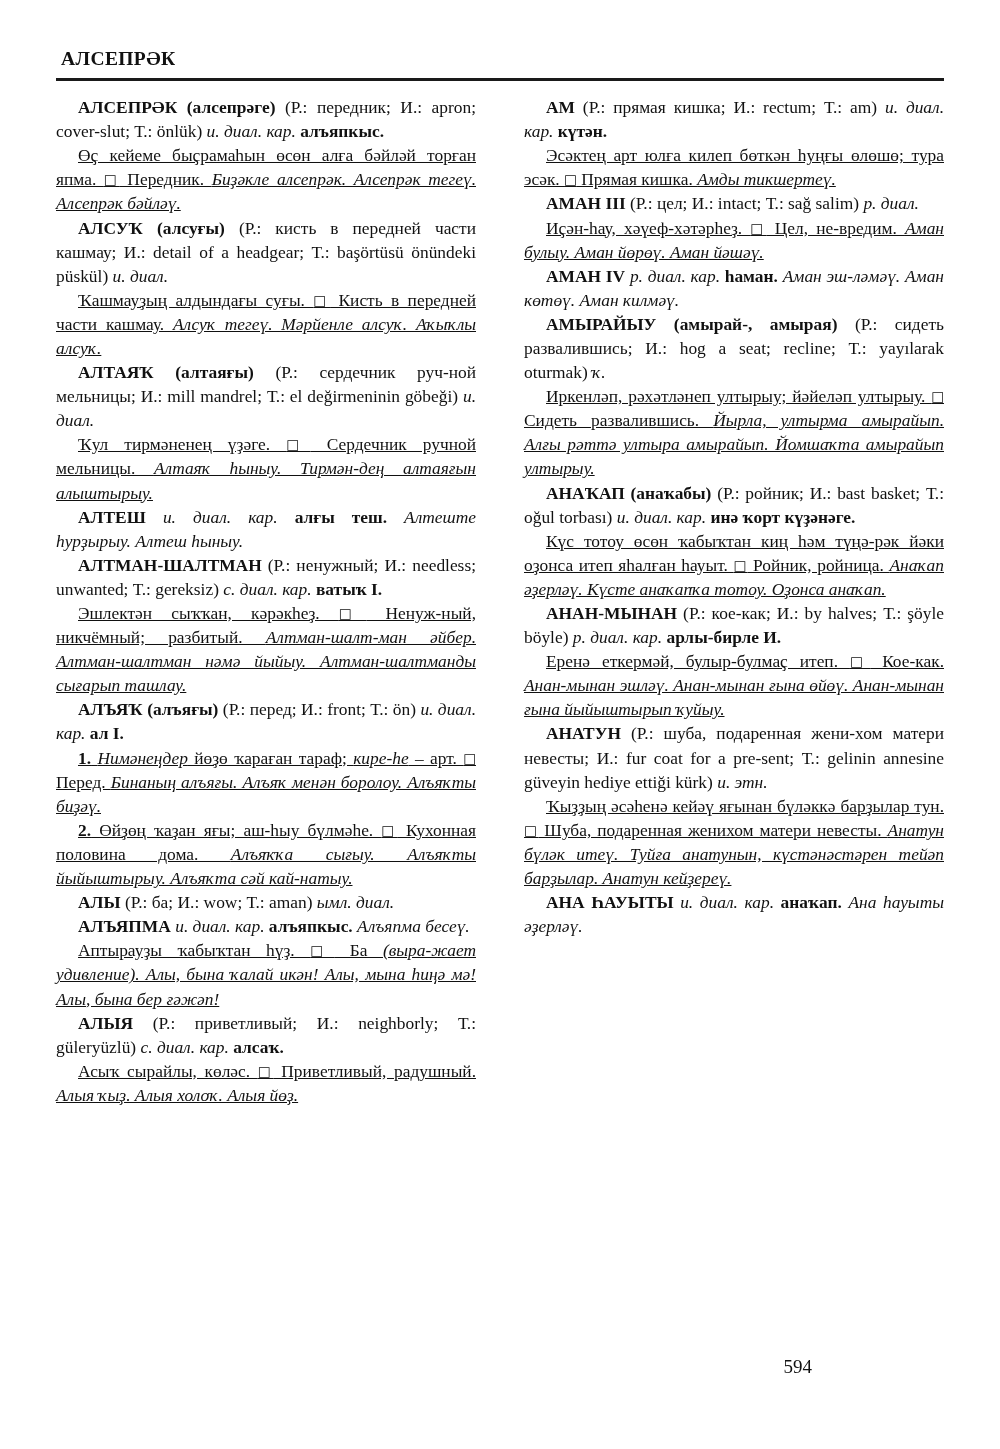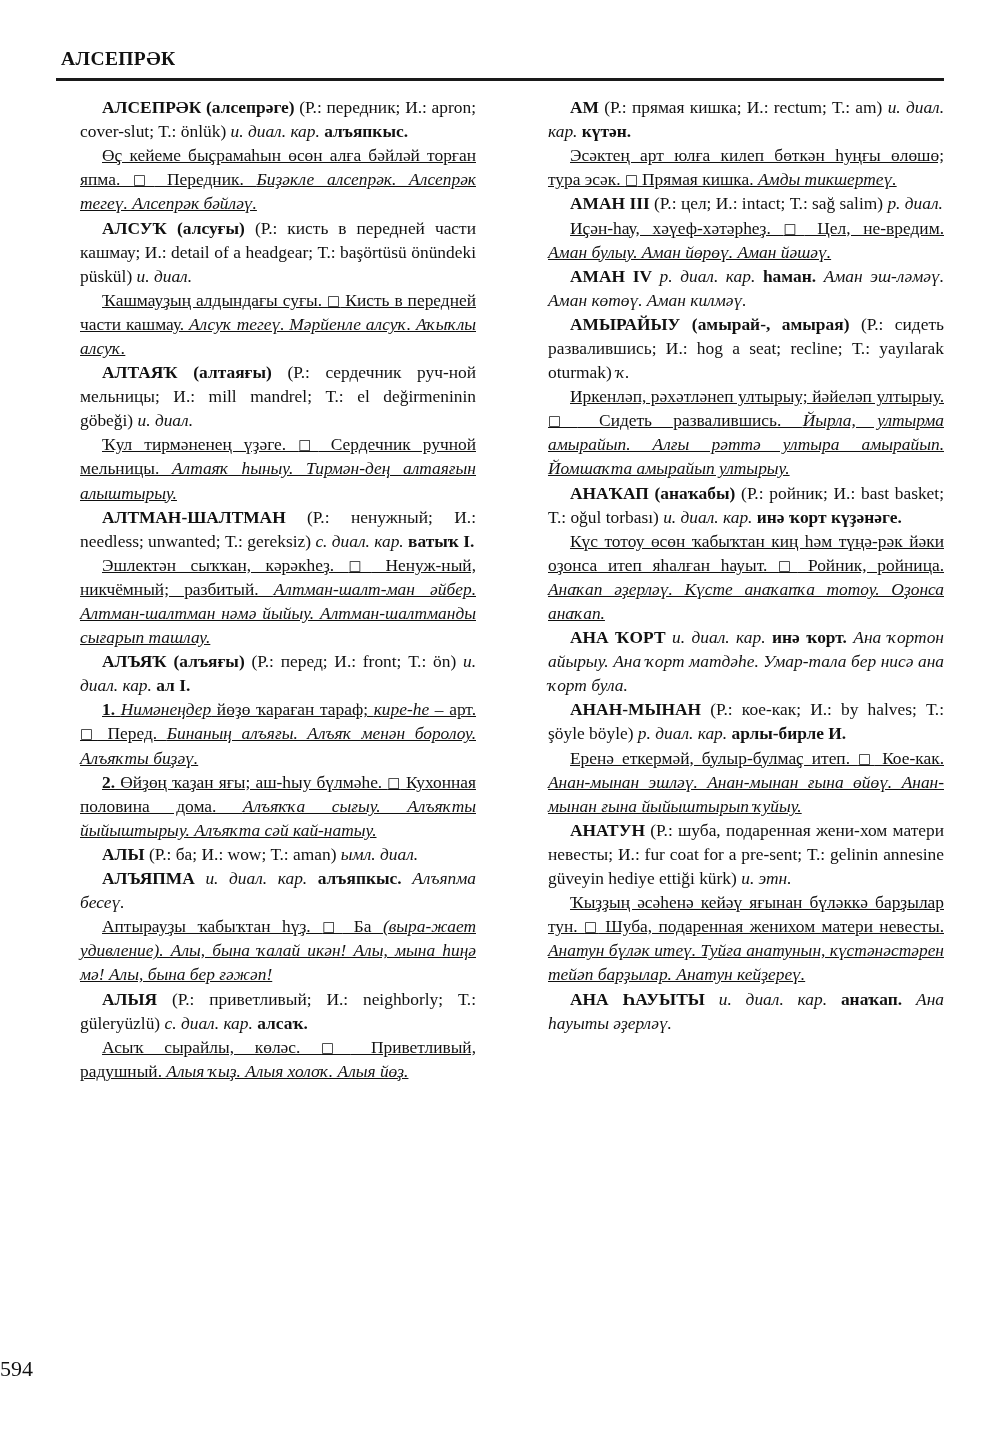--- a/index.html
+++ b/index.html
@@ -42,21 +42,20 @@
     gap: 48px;
     width: 888px;
   }
   .col {
     width: 420px;
     font-size: 17.4px;
     line-height: 1.385;
     text-align: justify;
     text-justify: inter-word;
     hyphens: manual;
-    margin-left: 24px;
   }
   .entry {
     margin: 0;
     padding: 0;
     text-indent: 22px;
   }
   .entry + .entry { margin-top: 0; }
   .sense {
     margin: 0;
     padding: 0;
@@ -75,41 +74,42 @@
     font-style: normal;
     font-weight: normal;
     vertical-align: 1px;
     letter-spacing: 0;
   }
   .folio {
     position: absolute;
     left: 0;
     top: 1356px;
     width: 812px;
-    text-align: left;
-    font-size: 22px;
+    text-align: right;
+    font-size: 19px;
   }
 </style>
 </head>
 <body>
 
 <div class="page">
 
   <div class="running-head">АЛСЕПРӘК</div>
 
   <div class="head-rule"></div>
 
   <div class="columns">
     <div class="col" id="col-left">
         <div class="entry"><span class="hw">АЛСЕПРӘК</span><span> </span><span class="hw">(алсепрәге)</span><span> (Р.: передник; И.: apron; cover-slut; Т.: önlük) </span><span class="it">и. диал. кар.</span><span> </span><span class="hw">алъяпкыс.</span></div>
         <div class="sense"><span>Өҫ кейеме быҫрамаһын өсөн алға бәйләй торған япма. </span><span class="box">□</span><span> Передник. </span><span class="it">Биҙәкле алсепрәк. Алсепрәк тегеү. Алсепрәк бәйләү.</span></div>
         <div class="entry"><span class="hw">АЛСУҠ</span><span> </span><span class="hw">(алсуғы)</span><span> (Р.: кисть в передней части кашмау; И.: detail of a headgear; Т.: başörtüsü önündeki püskül) </span><span class="it">и. диал.</span></div>
         <div class="sense"><span>Ҡашмауҙың алдындағы суғы. </span><span class="box">□</span><span> Кисть в передней части кашмау. </span><span class="it">Алсуҡ тегеү. Мәрйенле алсуҡ. Аҡыҡлы алсуҡ.</span></div>
         <div class="entry"><span class="hw">АЛТАЯҠ</span><span> </span><span class="hw">(алтаяғы)</span><span> (Р.: сердечник руч-ной мельницы; И.: mill mandrel; Т.: el değirmeninin göbeği) </span><span class="it">и. диал.</span></div>
         <div class="sense"><span>Ҡул тирмәненең үҙәге. </span><span class="box">□</span><span> Сердечник ручной мельницы. </span><span class="it">Алтаяҡ һыныу. Тирмән-дең алтаяғын алыштырыу.</span></div>
+        <div class="entry"><span class="hw">АЛТЕШ</span><span> </span><span class="it">и. диал. кар.</span><span> </span><span class="hw">алғы теш.</span><span> </span><span class="it">Алтеште һурҙырыу. Алтеш һыныу.</span></div>
         <div class="entry"><span class="hw">АЛТМАН-ШАЛТМАН</span><span> (Р.: ненужный; И.: needless; unwanted; Т.: gereksiz) </span><span class="it">с. диал. кар.</span><span> </span><span class="hw">ватыҡ I.</span></div>
         <div class="sense"><span>Эшлектән сыҡҡан, кәрәкһеҙ. </span><span class="box">□</span><span> Ненуж-ный, никчёмный; разбитый. </span><span class="it">Алтман-шалт-ман әйбер. Алтман-шалтман нәмә йыйыу. Алтман-шалтманды сығарып ташлау.</span></div>
         <div class="entry"><span class="hw">АЛЪЯҠ</span><span> </span><span class="hw">(алъяғы)</span><span> (Р.: перед; И.: front; Т.: ön) </span><span class="it">и. диал. кар.</span><span> </span><span class="hw">ал I.</span></div>
         <div class="sense"><span class="hw">1.</span><span> </span><span class="it">Нимәнеңдер</span><span> йөҙө ҡараған тараф; </span><span class="it">кире-һе</span><span> – арт. </span><span class="box">□</span><span> Перед. </span><span class="it">Бинаның алъяғы. Алъяҡ менән боролоу. Алъяҡты биҙәү.</span></div>
         <div class="sense"><span class="hw">2.</span><span> Өйҙөң ҡаҙан яғы; аш-һыу бүлмәһе. </span><span class="box">□</span><span> Кухонная половина дома. </span><span class="it">Алъяҡҡа сығыу. Алъяҡты йыйыштырыу. Алъяҡта сәй кай-натыу.</span></div>
         <div class="entry"><span class="hw">АЛЫ</span><span> (Р.: ба; И.: wow; Т.: aman) </span><span class="it">ымл. диал.</span></div>
         <div class="entry"><span class="hw">АЛЪЯПМА</span><span> </span><span class="it">и. диал. кар.</span><span> </span><span class="hw">алъяпкыс.</span><span> </span><span class="it">Алъяпма бесеү.</span></div>
         <div class="sense"><span>Аптырауҙы ҡабыҡтан һүҙ. </span><span class="box">□</span><span> Ба </span><span class="it">(выра-жает удивление). Алы, бына ҡалай икән! Алы, мына һиңә мә! Алы, бына бер ғәжәп!</span></div>
         <div class="entry"><span class="hw">АЛЫЯ</span><span> (Р.: приветливый; И.: neighborly; Т.: güleryüzlü) </span><span class="it">с. диал. кар.</span><span> </span><span class="hw">алсаҡ.</span></div>
         <div class="sense"><span>Асыҡ сырайлы, көләс. </span><span class="box">□</span><span> Приветливый, радушный. </span><span class="it">Алыя ҡыҙ. Алыя холоҡ. Алыя йөҙ.</span></div>
@@ -117,21 +117,20 @@
     <div class="col" id="col-right">
         <div class="entry"><span class="hw">АМ</span><span> (Р.: прямая кишка; И.: rectum; Т.: am) </span><span class="it">и. диал. кар.</span><span> </span><span class="hw">күтән.</span></div>
         <div class="sense"><span>Эсәктең арт юлға килеп бөткән һуңғы өлөшө; тура эсәк. </span><span class="box">□</span><span> Прямая кишка. </span><span class="it">Амды тикшертеү.</span></div>
         <div class="entry"><span class="hw">АМАН III</span><span> (Р.: цел; И.: intact; Т.: sağ salim) </span><span class="it">р. диал.</span></div>
         <div class="sense"><span>Иҫән-һау, хәүеф-хәтәрһеҙ. </span><span class="box">□</span><span> Цел, не-вредим. </span><span class="it">Аман булыу. Аман йөрөү. Аман йәшәү.</span></div>
         <div class="entry"><span class="hw">АМАН IV</span><span> </span><span class="it">р. диал. кар.</span><span> </span><span class="hw">һаман.</span><span> </span><span class="it">Аман эш-ләмәү. Аман көтөү. Аман килмәү.</span></div>
         <div class="entry"><span class="hw">АМЫРАЙЫУ</span><span> </span><span class="hw">(амырай-, амырая)</span><span> (Р.: сидеть развалившись; И.: hog a seat; recline; Т.: yayılarak oturmak) </span><span class="it">ҡ.</span></div>
         <div class="sense"><span>Иркенләп, рәхәтләнеп ултырыу; йәйеләп ултырыу. </span><span class="box">□</span><span> Сидеть развалившись. </span><span class="it">Йырла, ултырма амырайып. Алғы рәттә ултыра амырайып. Йомшаҡта амырайып ултырыу.</span></div>
         <div class="entry"><span class="hw">АНАҠАП</span><span> </span><span class="hw">(анаҡабы)</span><span> (Р.: ройник; И.: bast basket; Т.: oğul torbası) </span><span class="it">и. диал. кар.</span><span> </span><span class="hw">инә ҡорт күҙәнәге.</span></div>
         <div class="sense"><span>Күс тотоу өсөн ҡабыҡтан киң һәм түңә-рәк йәки оҙонса итеп яһалған һауыт. </span><span class="box">□</span><span> Ройник, ройница. </span><span class="it">Анаҡап әҙерләү. Күсте анаҡапҡа тотоу. Оҙонса анаҡап.</span></div>
-        <div class="entry"><span class="hw">АНА ҠОРТ</span><span> </span><span class="it">и. диал. кар.</span><span> </span><span class="hw">инә ҡорт.</span><span> </span><span class="it">Ана ҡортон айырыу. Ана ҡорт матдәһе. Умар-тала бер нисә ана ҡорт була.</span></div>
         <div class="entry"><span class="hw">АНАН-МЫНАН</span><span> (Р.: кое-как; И.: by halves; Т.: şöyle böyle) </span><span class="it">р. диал. кар.</span><span> </span><span class="hw">арлы-бирле И.</span></div>
         <div class="sense"><span>Еренә еткермәй, булыр-булмаҫ итеп. </span><span class="box">□</span><span> Кое-как. </span><span class="it">Анан-мынан эшләү. Анан-мынан ғына өйөү. Анан-мынан ғына йыйыштырып ҡуйыу.</span></div>
         <div class="entry"><span class="hw">АНАТУН</span><span> (Р.: шуба, подаренная жени-хом матери невесты; И.: fur coat for a pre-sent; Т.: gelinin annesine güveyin hediye ettiği kürk) </span><span class="it">и. этн.</span></div>
         <div class="sense"><span>Ҡыҙҙың әсәһенә кейәү яғынан бүләккә барҙылар тун. </span><span class="box">□</span><span> Шуба, подаренная женихом матери невесты. </span><span class="it">Анатун бүләк итеү. Туйға анатунын, күстәнәстәрен тейәп барҙылар. Анатун кейҙереү.</span></div>
         <div class="entry"><span class="hw">АНА ҺАУЫТЫ</span><span> </span><span class="it">и. диал. кар.</span><span> </span><span class="hw">анаҡап.</span><span> </span><span class="it">Ана һауыты әҙерләү.</span></div>
       </div>
   </div>
 
   <div class="folio">594</div>
 

